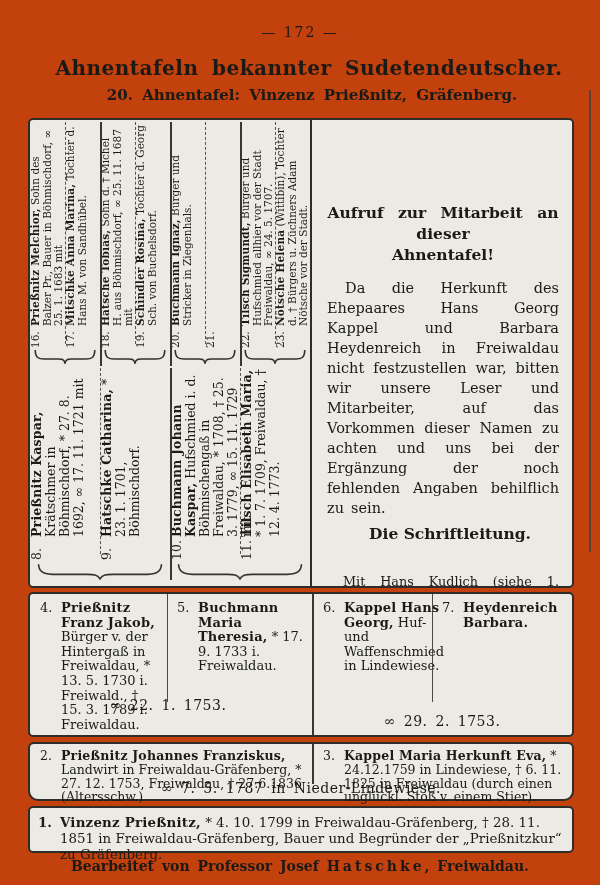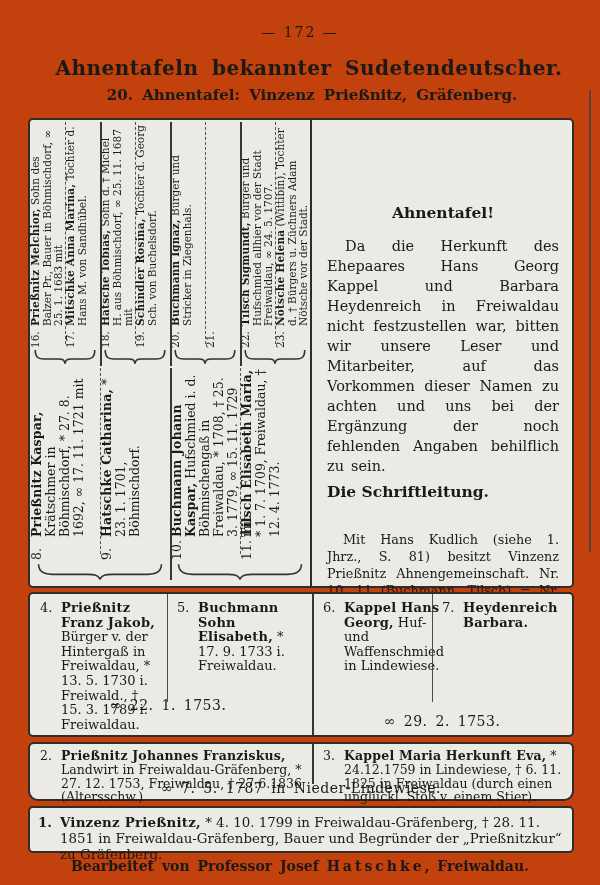--- a/index.html
+++ b/index.html
@@ -33,21 +33,21 @@
   .vsep.thick{border-left-width:2px;border-left-color:#38372f;}
 
   .brace{position:absolute;}
   .brace svg{display:block;width:100%;height:100%;}
 
   
   .appeal{position:absolute;top:0;bottom:0;left:282px;right:0;border-left:2px solid #2e2d29;padding:0 15px;box-sizing:border-box;}
   .appeal-h{margin-top:82px;text-align:center;font-weight:bold;font-size:15.5px;line-height:21px;}
   .appeal-h .l1{word-spacing:9px;display:block;}
   .appeal-body{margin-top:13px;font-size:14.5px;line-height:20px;text-align:justify;text-indent:18px;word-spacing:2.5px;hyphens:auto;}
-  .appeal-sig{margin-top:6px;text-align:left;padding-right:28px;font-weight:bold;font-size:15.5px;}
+  .appeal-sig{margin-top:6px;text-align:right;padding-right:28px;font-weight:bold;font-size:15.5px;}
   .appeal-note{margin-top:30px;font-size:12.8px;line-height:17px;text-align:justify;text-indent:16px;word-spacing:1.5px;hyphens:auto;}
 
   
   .cell{position:absolute;box-sizing:border-box;padding:7px 8px 0 8px;font-size:13px;line-height:14.6px;display:flex;gap:3px;hyphens:auto;}
   .cell .anc-num{flex:0 0 18px;}
   .marr{position:absolute;text-align:center;font-size:14px;letter-spacing:.5px;word-spacing:3px;}
 
   .g2cell{font-size:12.5px;line-height:13.8px;padding-top:5px;}
   .row1{position:absolute;inset:0;display:flex;gap:4px;padding:6px 10px 0 8px;font-size:13.4px;line-height:16px;box-sizing:border-box;}
   .row1 .anc-num{flex:0 0 18px;font-weight:bold;}
@@ -181,35 +181,35 @@
       </svg>
     </div>
   <div class="brace" style="left:176px;top:562px;width:128px;height:18px">
       <svg viewBox="0 0 100 16" preserveAspectRatio="none">
         <path d="M2,2 C2,10 8,11 16,11 L40,11 C45,11 48,11 50,15 C52,11 55,11 60,11 L84,11 C92,11 98,10 98,2" fill="none" stroke="#33322c" stroke-width="1.6" vector-effect="non-scaling-stroke"></path>
       </svg>
     </div>
 
   <div class="appeal" style="position:absolute;top:120px;left:28px;height:466px;width:546px;box-sizing:border-box;border:none;background:transparent;padding:0;">
     <div class="appeal">
-      <div class="appeal-h"><span>Ahnentafel!</span></div>
+      <div class="appeal-h"><span class="l1">Aufruf zur Mitarbeit an dieser</span><span>Ahnentafel!</span></div>
       <div class="appeal-body">Da die Herkunft des Ehepaares Hans Georg Kappel und Barbara Heydenreich in Freiwaldau nicht festzustellen war, bitten wir unsere Leser und Mitarbeiter, auf das Vorkommen dieser Namen zu achten und uns bei der Ergänzung der noch fehlenden Angaben behilflich zu sein.</div>
       <div class="appeal-sig">Die Schriftleitung.</div>
       <div class="appeal-note">Mit Hans Kudlich (siehe 1. Jhrz., S. 81) besitzt Vinzenz Prießnitz Ahnengemeinschaft. Nr. 10, 11 (Buchmann, Tilsch) = Nr. 18, 19 bei Kudlich.</div>
     </div>
   </div>
 
   <div class="band bandB">
     <div class="cell" style="left:2px;top:0;width:135px">
         <span class="anc-num">4.</span>
         <span class="anc-txt"><b>Prießnitz Franz Jakob,</b> <span>Bürger v. der Hintergaß in Freiwaldau, * 13. 5. 1730 i. Freiwald., † 15. 3. 1789 i. Freiwaldau.</span></span>
       </div>
     <div class="cell" style="left:139px;top:0;width:143px">
         <span class="anc-num">5.</span>
-        <span class="anc-txt"><b>Buchmann Sohn Elisabeth,</b> <span>* 17. 9. 1733 i. Freiwaldau.</span></span>
+        <span class="anc-txt"><b>Buchmann Maria Theresia,</b> <span>* 17. 9. 1733 i. Freiwaldau.</span></span>
       </div>
     <div class="cell" style="left:285px;top:0;width:117px">
         <span class="anc-num">6.</span>
         <span class="anc-txt"><b>Kappel Hans Georg,</b> <span>Huf- und Waffenschmied in Lindewiese.</span></span>
       </div>
     <div class="cell" style="left:404px;top:0;width:138px">
         <span class="anc-num">7.</span>
         <span class="anc-txt"><b>Heydenreich Barbara.</b> <span></span></span>
       </div>
     <div class="vsep" style="left:137px;top:0;height:108px"></div>

